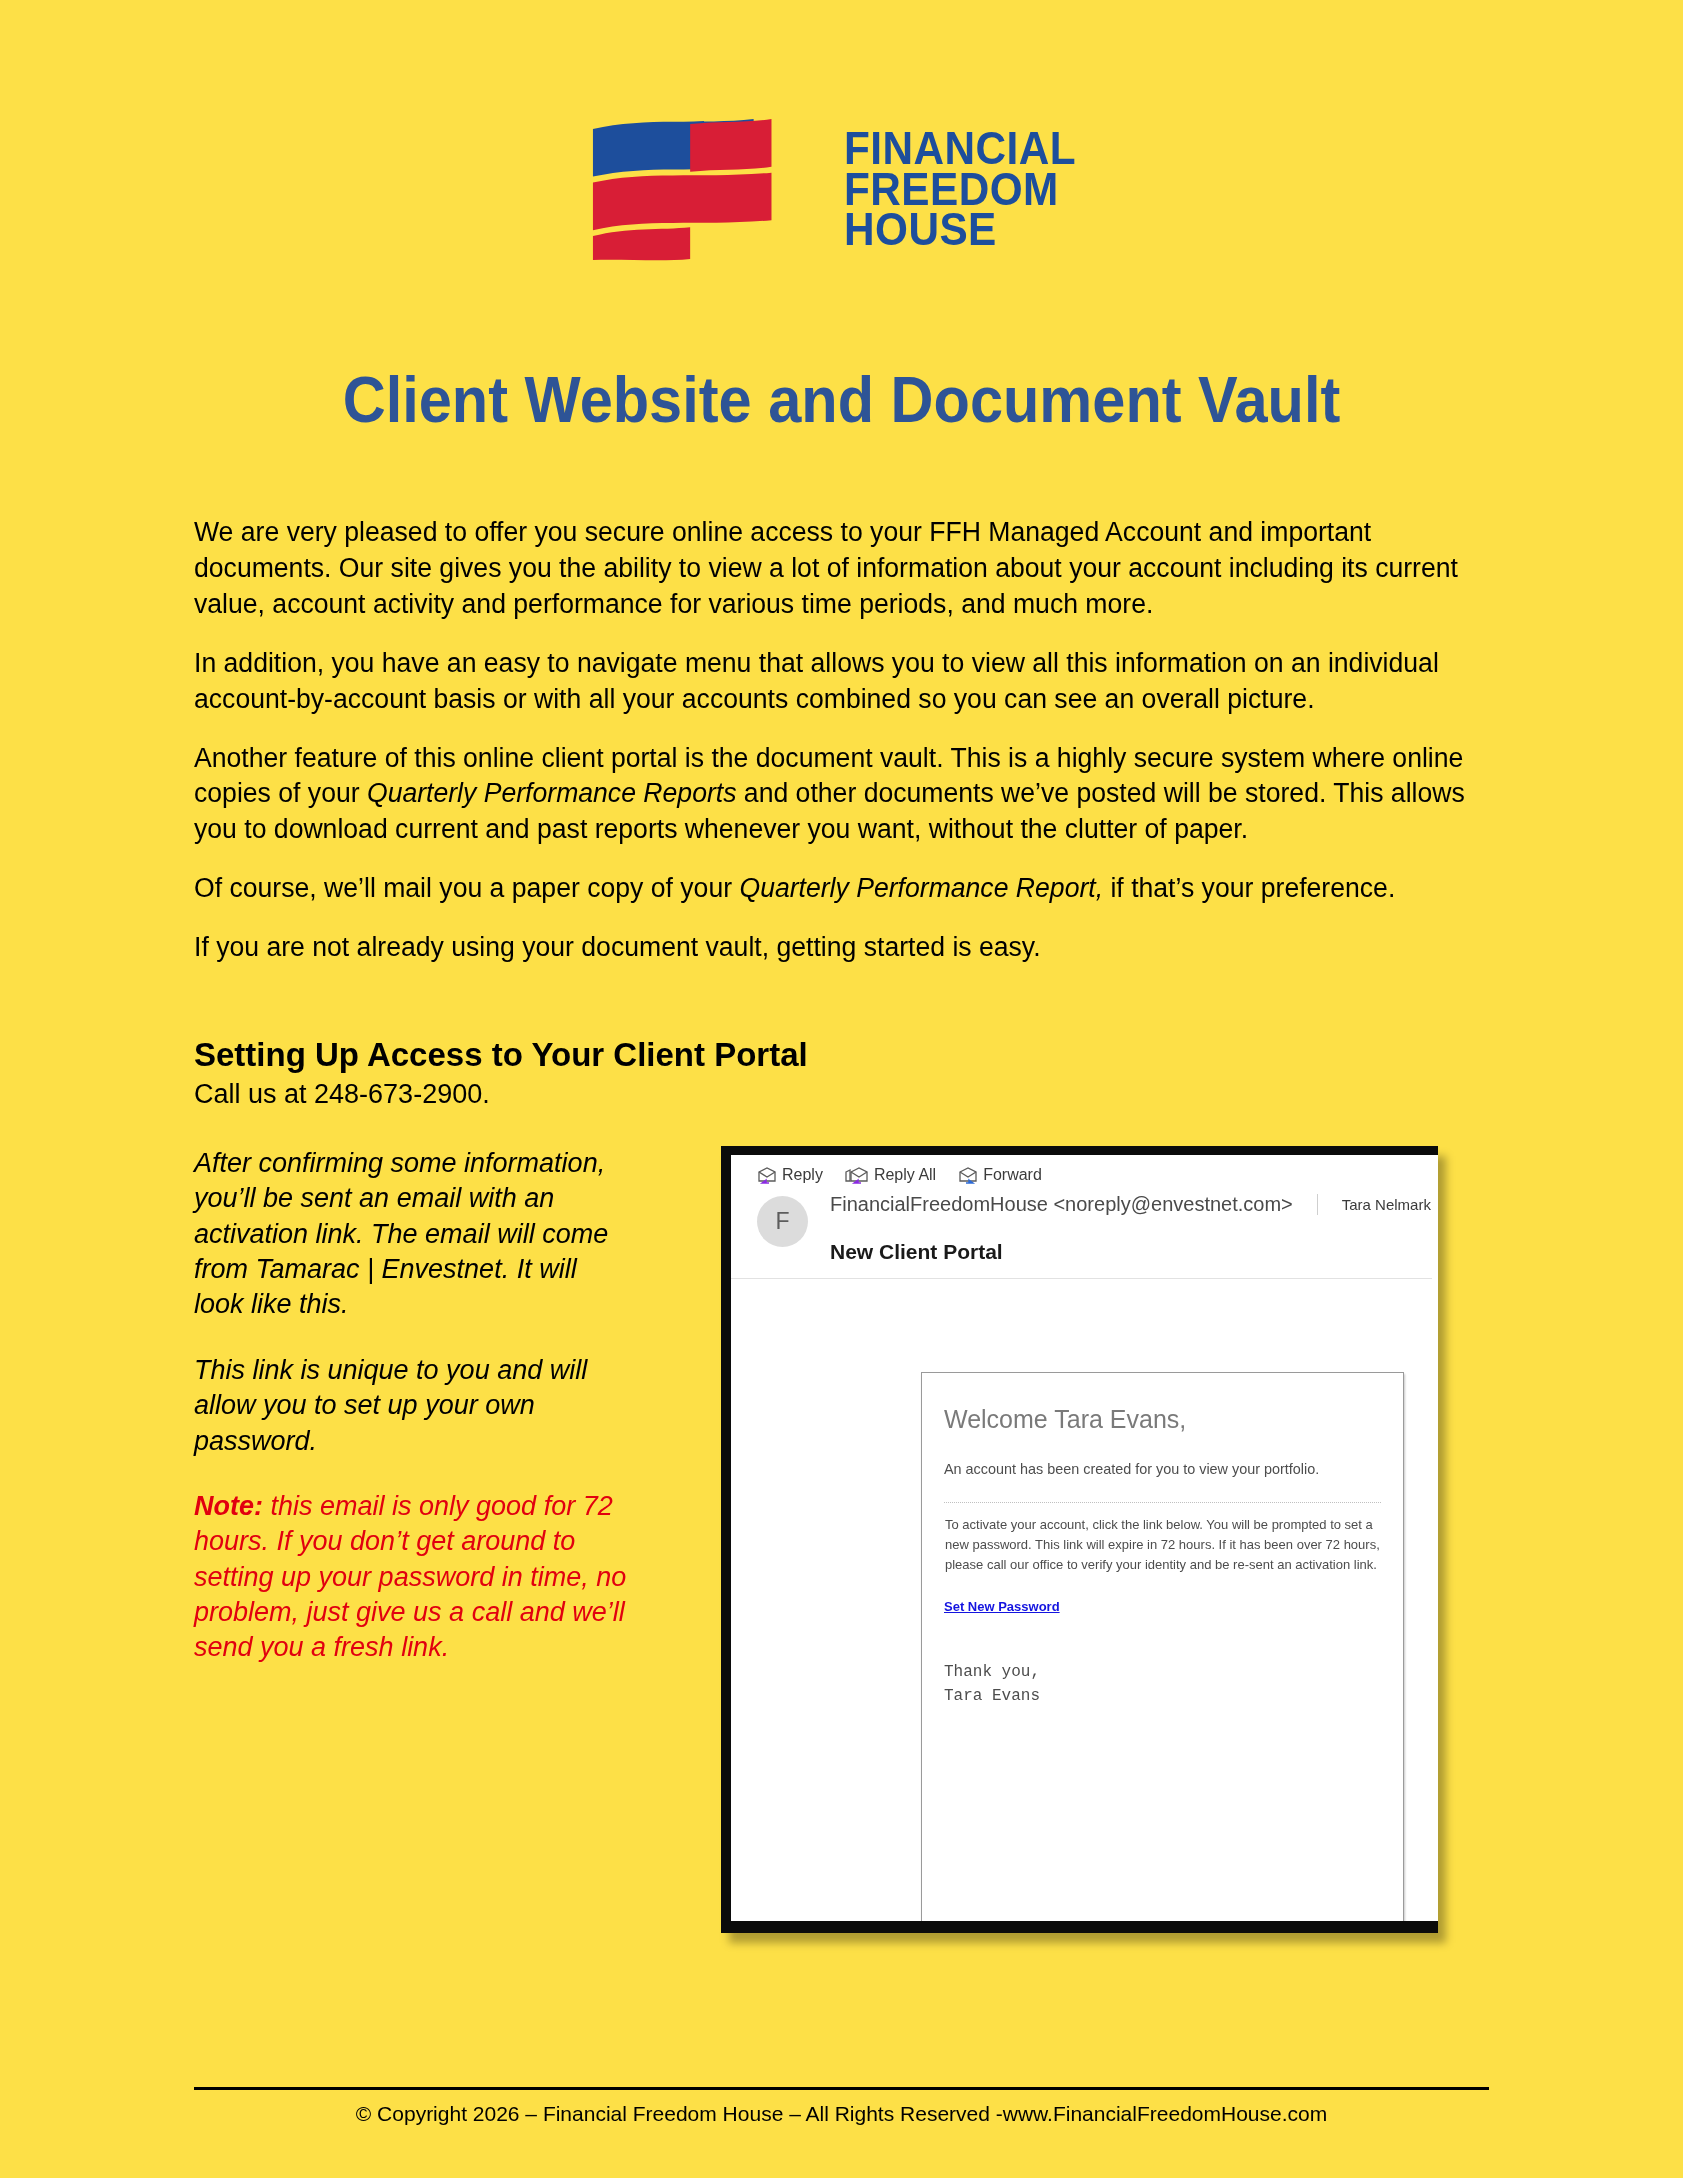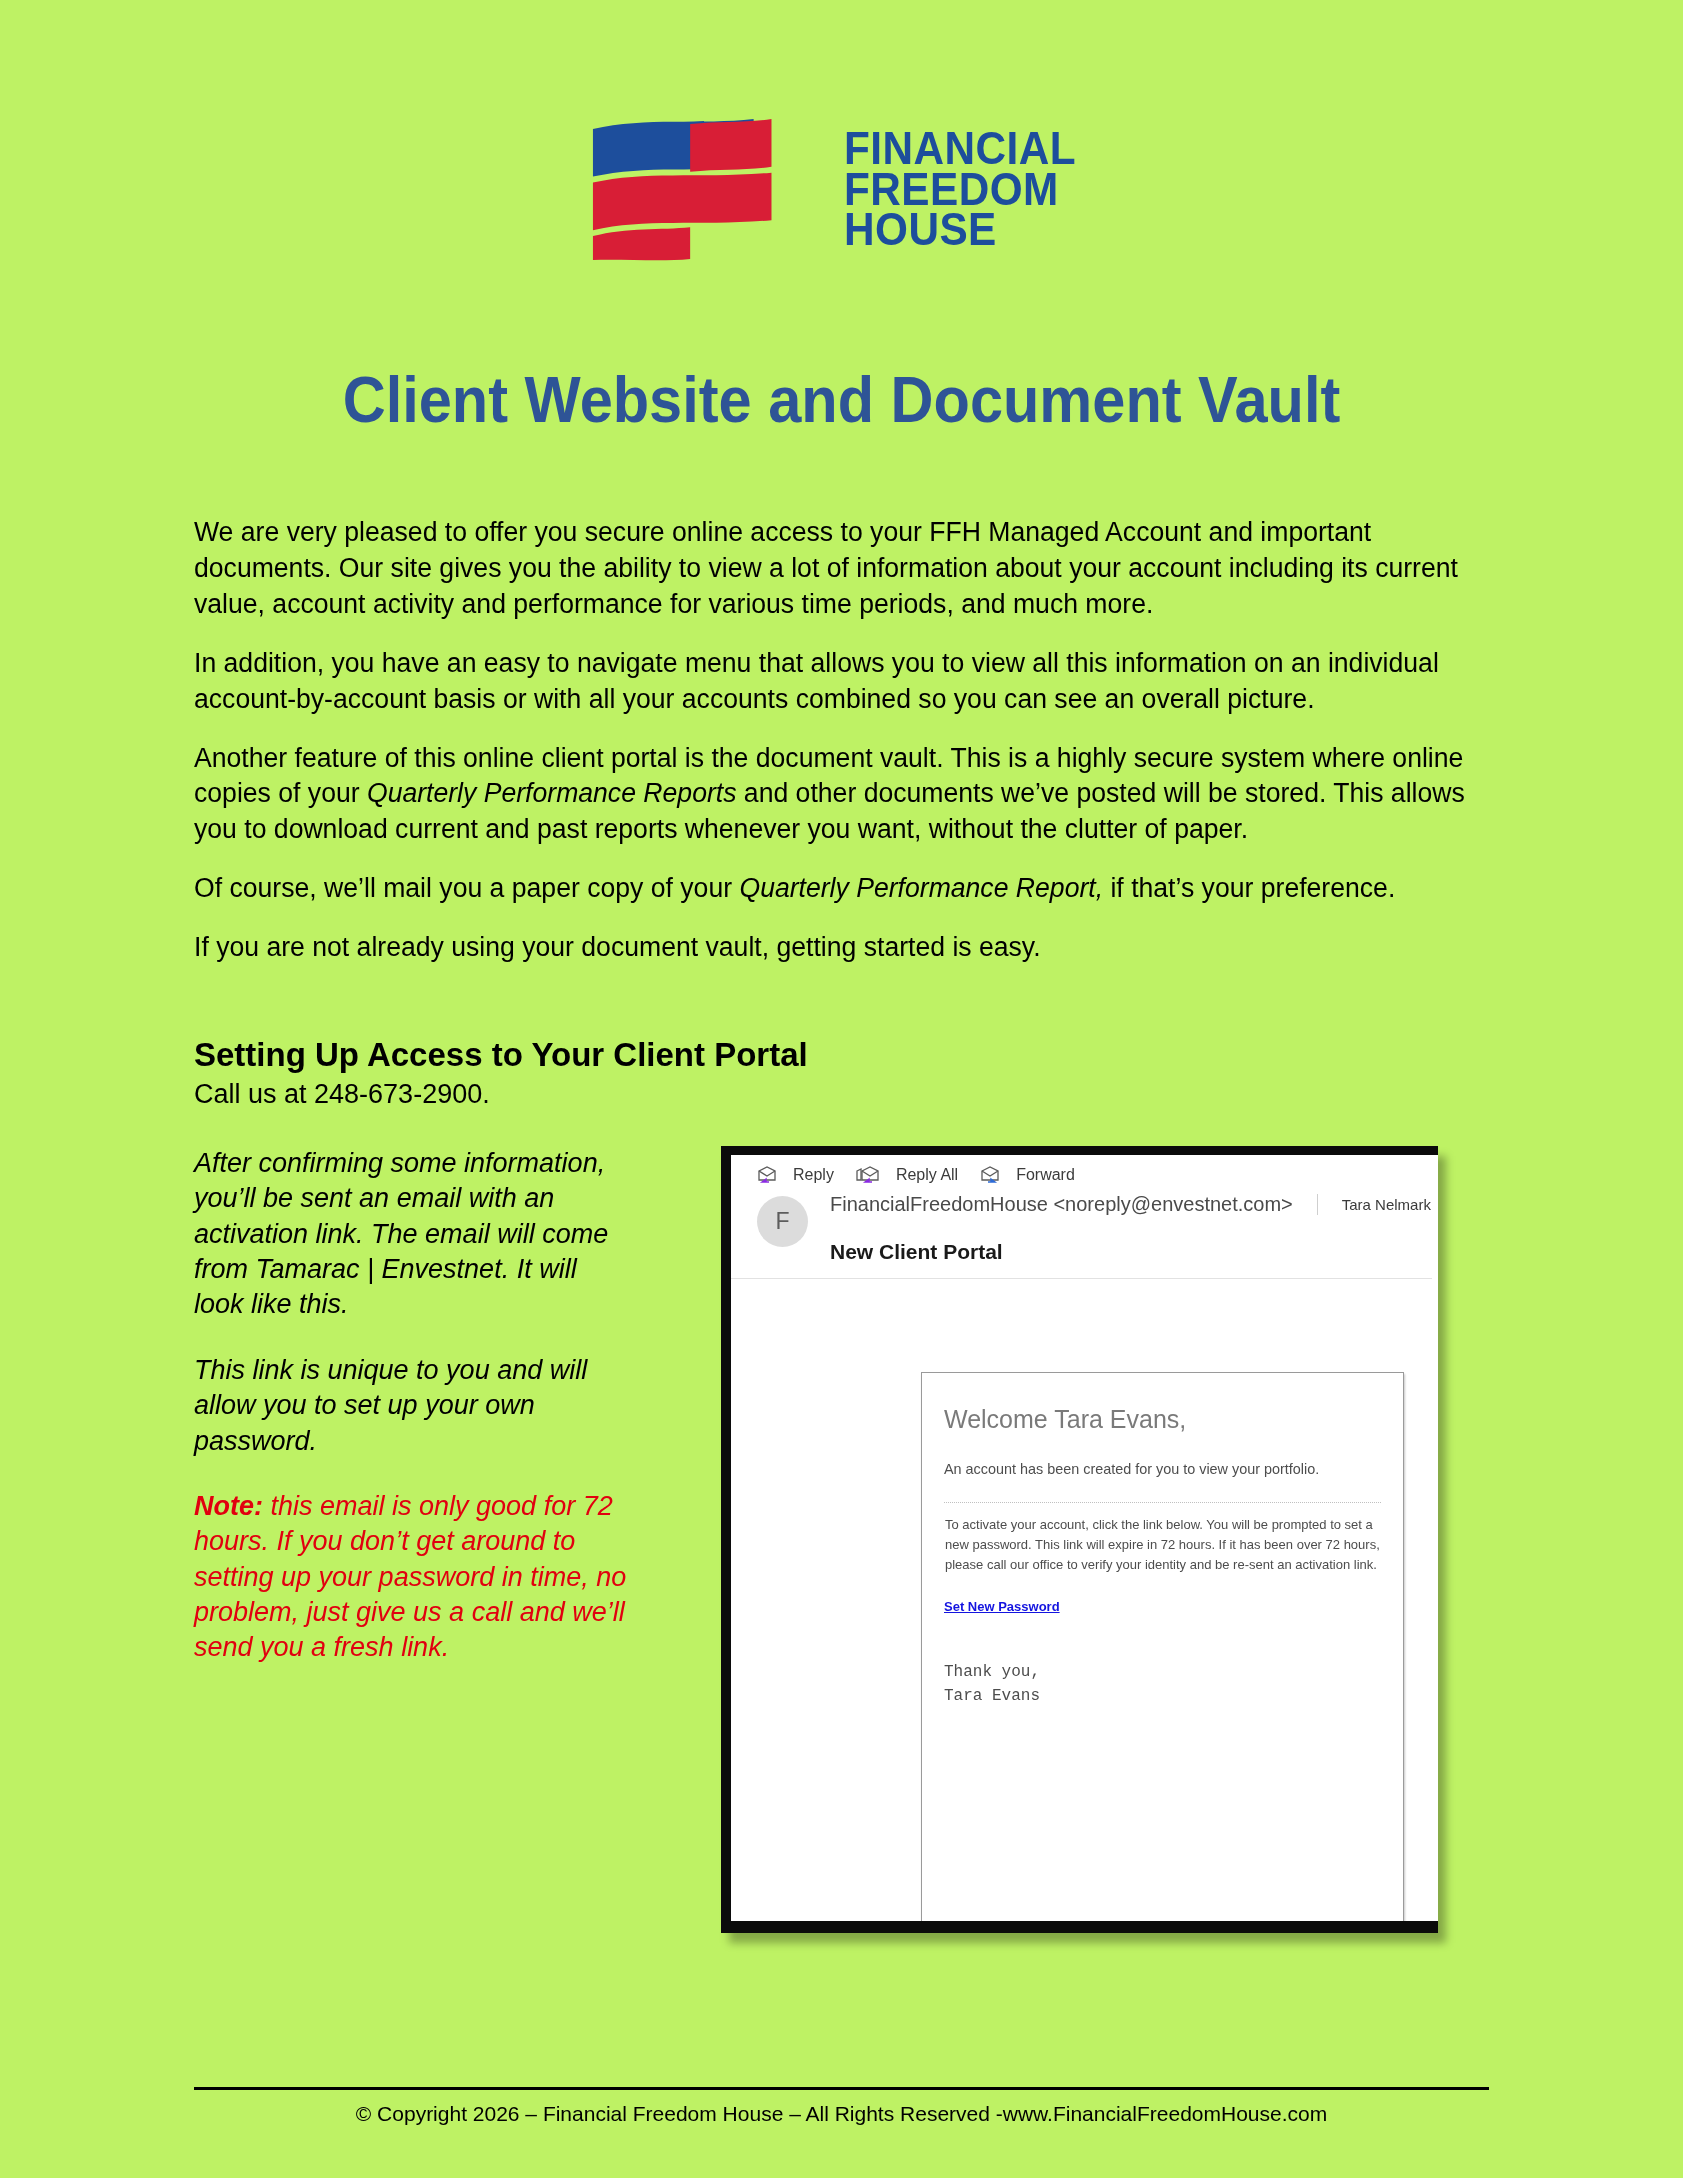--- a/index.html
+++ b/index.html
@@ -12,21 +12,21 @@
     height: 2178px;
     position: relative;
     font-family: "Liberation Sans", sans-serif;
     color: #000000;
     overflow: hidden;
   }
 
   .page {
     position: absolute;
     inset: 0;
-    background: #bef264;
+    background: #fde047;
   }
 
   
   .masthead {
     position: absolute;
     left: 0;
     right: 0;
     top: 117px;
     display: flex;
     justify-content: center;
@@ -166,22 +166,22 @@
     display: flex;
     align-items: center;
     gap: 22px;
     padding: 11px 0 0 26px;
     font-family: "Liberation Sans", sans-serif;
     font-size: 16px;
     color: #3b3b3b;
   }
   .mail-action {
     display: flex;
-    align-items: flex-start;
-    gap: 16px;
+    align-items: flex-end;
+    gap: 5px;
     white-space: nowrap;
   }
   .mail-action svg { display: block; }
 
   .mail-head {
     display: flex;
     align-items: flex-start;
     padding: 9px 0 0 26px;
     border-bottom: 1px solid #e2e2e2;
     padding-bottom: 14px;

